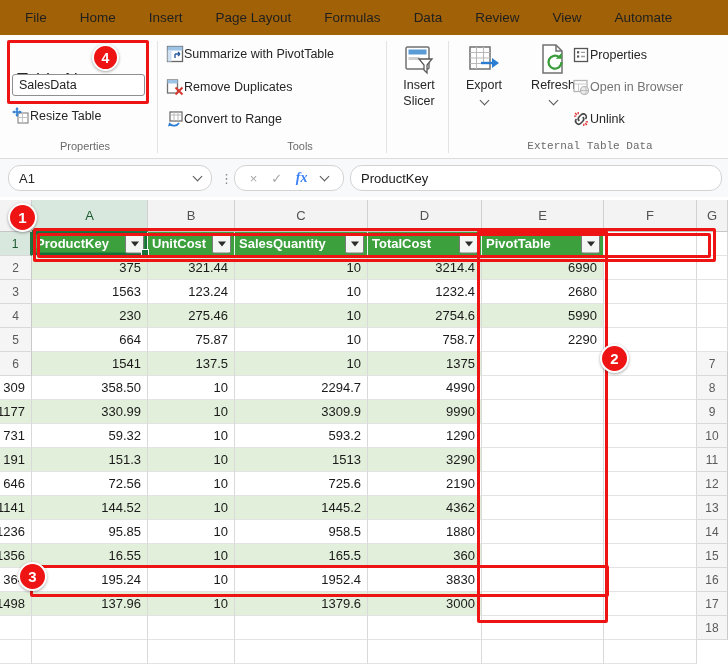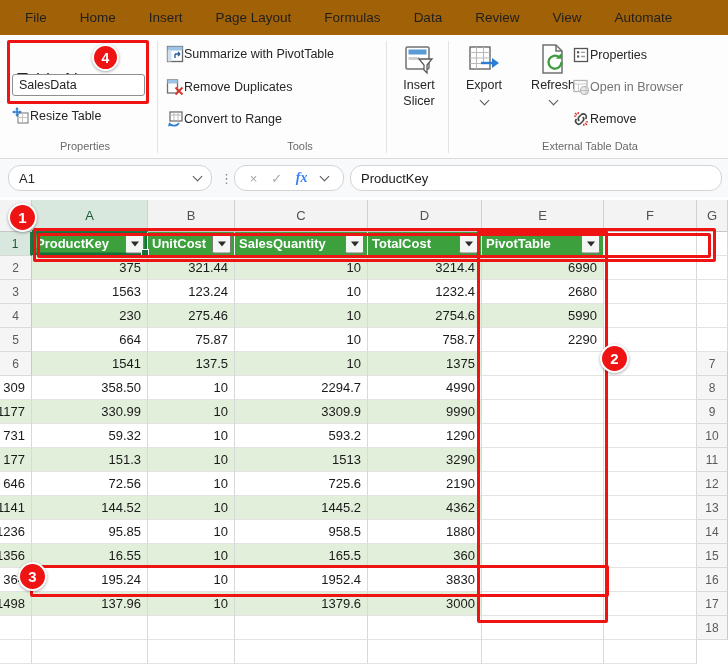--- a/index.html
+++ b/index.html
@@ -215,23 +215,23 @@
       <span class="rb-label grayed">Open in Browser</span>
     </div>
     <div class="rb-item" style="left:572px;top:75px;">
       <span>
         <svg width="18" height="18" viewBox="0 0 18 18">
           <path d="M7.2 11a3 3 0 0 1 0-4.2l2-2a3 3 0 0 1 4.3 4.2" fill="none" stroke="#474747" stroke-width="1.6"></path>
           <path d="M10.8 7a3 3 0 0 1 0 4.2l-2 2a3 3 0 0 1-4.3-4.2" fill="none" stroke="#474747" stroke-width="1.6"></path>
           <path d="M3 3l1.8 1.8M2 6.2h2.3M6.2 2v2.3M15 15l-1.8-1.8M16 11.8h-2.3M11.8 16v-2.3" stroke="#e03131" stroke-width="1.3"></path>
         </svg>
       </span>
-      <span class="rb-label">Remove</span>
-    </div>
-    <div class="grp-label" style="left:500px;width:180px;">External Table Data</div>
+      <span class="rb-label">Unlink</span>
+    </div>
+    <div class="grp-label" style="left:500px;width:180px;font-family:Liberation Mono, monospace;">External Table Data</div>
   </div>
 
   <div class="fbar">
     <div class="fbox namebox">
       <span>A1</span>
       <span class="chev" style="margin-top:-3px;"></span>
     </div>
     <div class="dots">⋮</div>
     <div class="fbox fxbox">
       <span class="sym">×</span>
@@ -336,21 +336,21 @@
         <div class="cell blank"></div>
         <div class="gut">9</div>
         <div class="cell num">731</div>
         <div class="cell num">59.32</div>
         <div class="cell num">10</div>
         <div class="cell num">593.2</div>
         <div class="cell num">1290</div>
         <div class="cell blank"></div>
         <div class="cell blank"></div>
         <div class="gut">10</div>
-        <div class="cell num band">177</div>
+        <div class="cell num band">191</div>
         <div class="cell num band">151.3</div>
         <div class="cell num band">10</div>
         <div class="cell num band">1513</div>
         <div class="cell num band">3290</div>
         <div class="cell blank"></div>
         <div class="cell blank"></div>
         <div class="gut">11</div>
         <div class="cell num">646</div>
         <div class="cell num">72.56</div>
         <div class="cell num">10</div>

